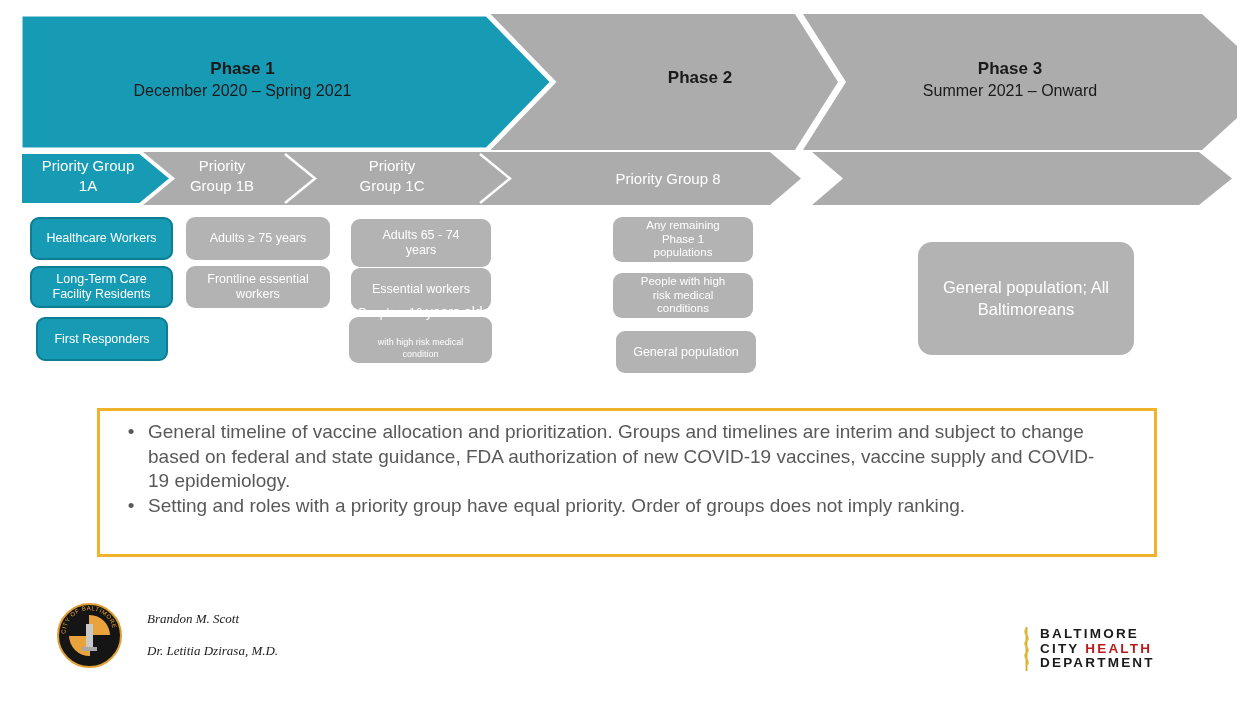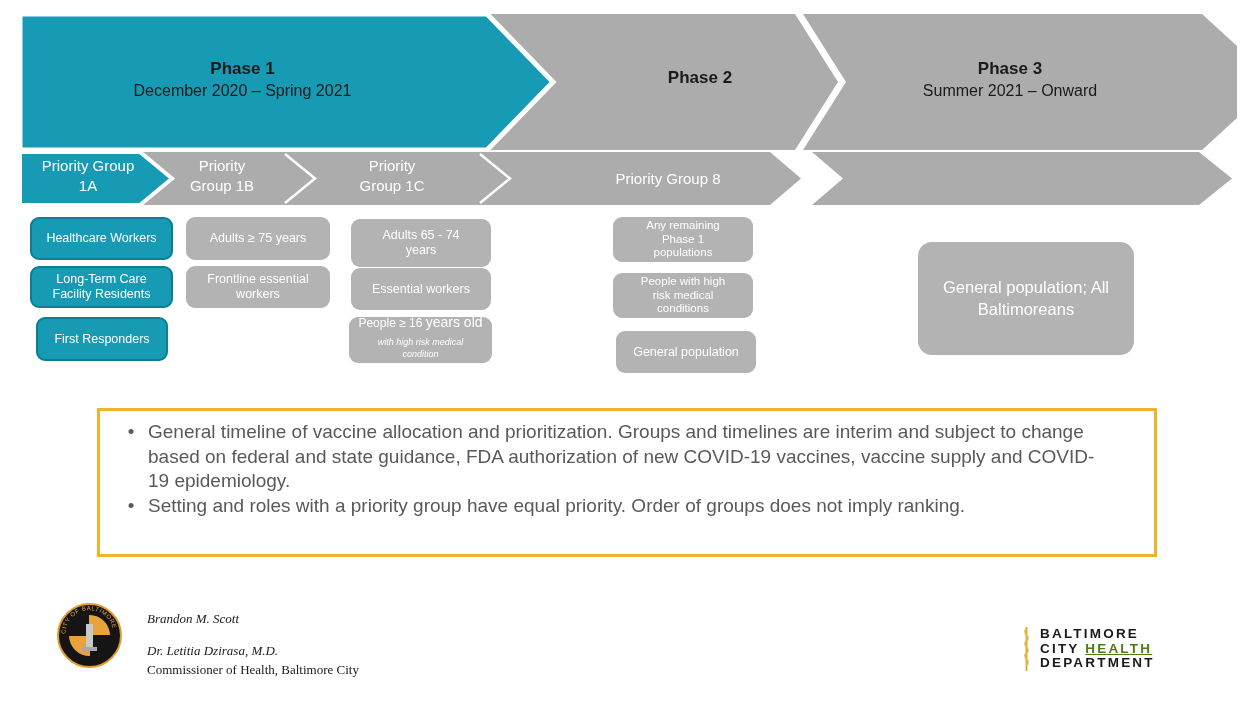--- a/index.html
+++ b/index.html
@@ -18,21 +18,21 @@
   
   .gbox{position:absolute;background:#B3B3B3;border-radius:9px;color:#ffffff;
         display:flex;align-items:center;justify-content:center;text-align:center;
         font-size:12.5px;line-height:1.2;}
   .gbox.teal{background:#179BB5;border:2px solid #0D7C95;box-sizing:border-box;text-align:center;}
   .gbox .inner{display:block;margin:0 auto;}
   .mw95{max-width:95px;}  .mw105{max-width:105px;} .mw115{max-width:115px;}
   .mw120{max-width:122px;} .mw100{max-width:100px;} .mw170{max-width:175px;}
   .fs11{font-size:11.5px;} .fs16{font-size:16.5px;line-height:1.3;margin-top:20px;}
   .p16-big{font-size:12px;} .p16-small{font-size:14px;}
-  .p16-rest{font-size:9px;line-height:1.3;max-width:112px;margin:6px auto;display:block;font-style:italic;}
+  .p16-rest{font-size:9px;line-height:1.3;max-width:112px;margin:16px auto;display:block;}
 
   
   .note-box{position:absolute;left:97px;top:408px;width:1060px;height:149px;
             border:3px solid #F0B32A;box-sizing:border-box;padding:9px 10px 0 14px;}
   .bullet-row{display:flex;color:#595959;font-size:19px;line-height:1.3;}
   .dot{width:34px;flex:none;text-align:center;}
   .btext{max-width:950px;}
 
   
   .seal{position:absolute;left:57px;top:603px;width:65px;height:65px;}
@@ -44,21 +44,21 @@
   .seal-base{position:absolute;left:25px;top:44px;width:15px;height:4px;background:#A8A8A8;}
   .seal-textsvg{position:absolute;left:0;top:0;}
 
   .mayor-block{position:absolute;left:147px;top:609px;color:#202020;
                font-family:"Liberation Serif","DejaVu Serif",serif;font-size:13px;line-height:19px;}
   .mayor-name{font-style:italic;}
   .mayor-gap{height:13px;}
 
   .bchd-logo{position:absolute;left:1020px;top:625px;display:flex;gap:7px;align-items:center;}
   .bchd-text{font-weight:bold;font-size:13.5px;letter-spacing:2.2px;line-height:14.5px;color:#1a1a1a;white-space:nowrap;}
-  .bchd-teal{color:#4d7c0f;text-decoration:underline;}
+  .bchd-teal{color:#b91c1c;}
 </style>
 </head>
 <body>
 
 <div class="slide">
 
   <svg class="diagram" width="1256" height="212" viewBox="0 0 1256 212">
     <path d="M486,14 H795 L838,82 L795,150 H486 Z" fill="#ACACAC"></path>
     <path d="M803,14 H1202 L1237,46 V118 L1202,150 H803 L846,82 Z" fill="#ACACAC"></path>
     <path d="M20,14 H487 L553,82 L487,150 H20 Z" fill="#179BB5" stroke="#ffffff" stroke-width="5"></path>
@@ -162,21 +162,20 @@
       <text font-size="6" fill="#E8A33D" letter-spacing="0.6" font-family="Liberation Sans, sans-serif">
         <textPath href="#sealarc" startOffset="6%">CITY OF BALTIMORE</textPath>
       </text>
     </svg>
   </div>
 
   <div class="mayor-block">
     <div class="mayor-name">Brandon M. Scott</div>
     <div class="mayor-gap"></div>
     <div class="mayor-name">Dr. Letitia Dzirasa, M.D.</div>
-    <div>Commissioner of Health, Baltimore City</div>
   </div>
 
   <div class="bchd-logo">
     <svg width="13" height="48" viewBox="0 0 13 48">
       <line x1="6.5" y1="2" x2="6.5" y2="46" stroke="#D9A826" stroke-width="1.8"></line>
       <path d="M6.5,4 C1,8 12,12 6.5,16 C1,20 12,24 6.5,28 C1,32 12,36 6.5,40" fill="none" stroke="#E3B93B" stroke-width="1.8"></path>
     </svg>
     <div class="bchd-text">
       <div>BALTIMORE</div>
       <div><span>CITY</span> <span class="bchd-teal">HEALTH</span></div>

